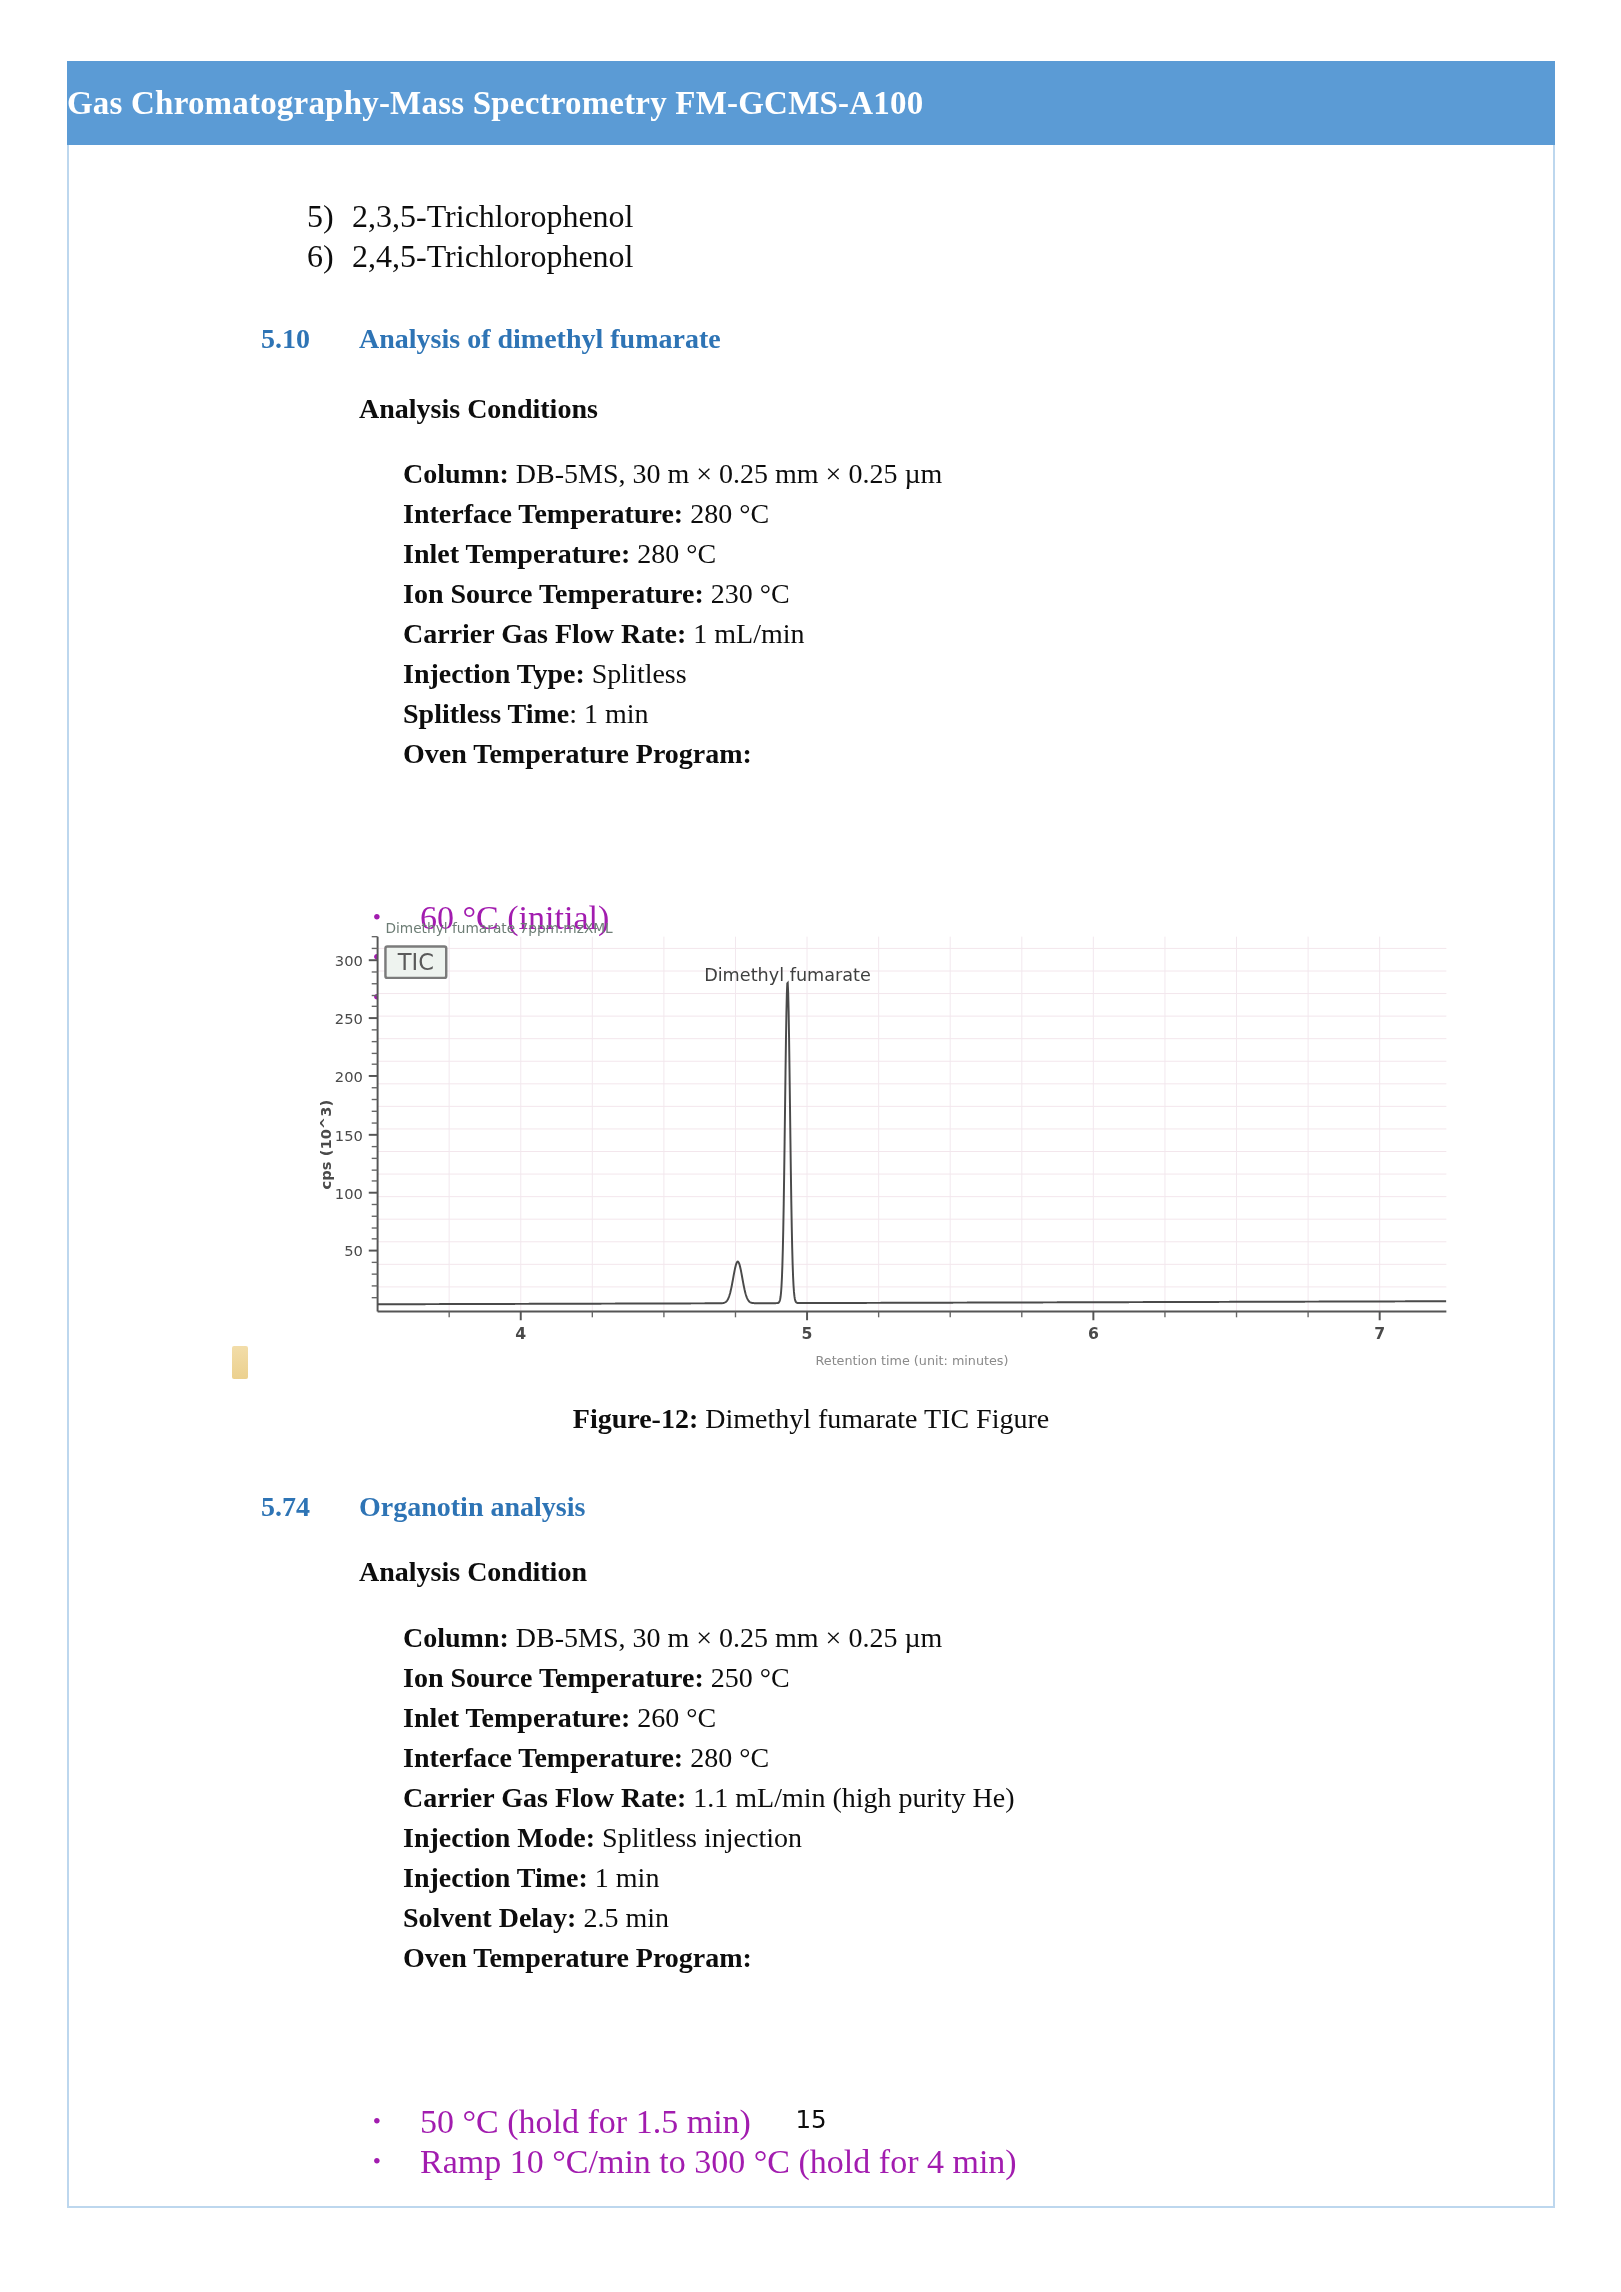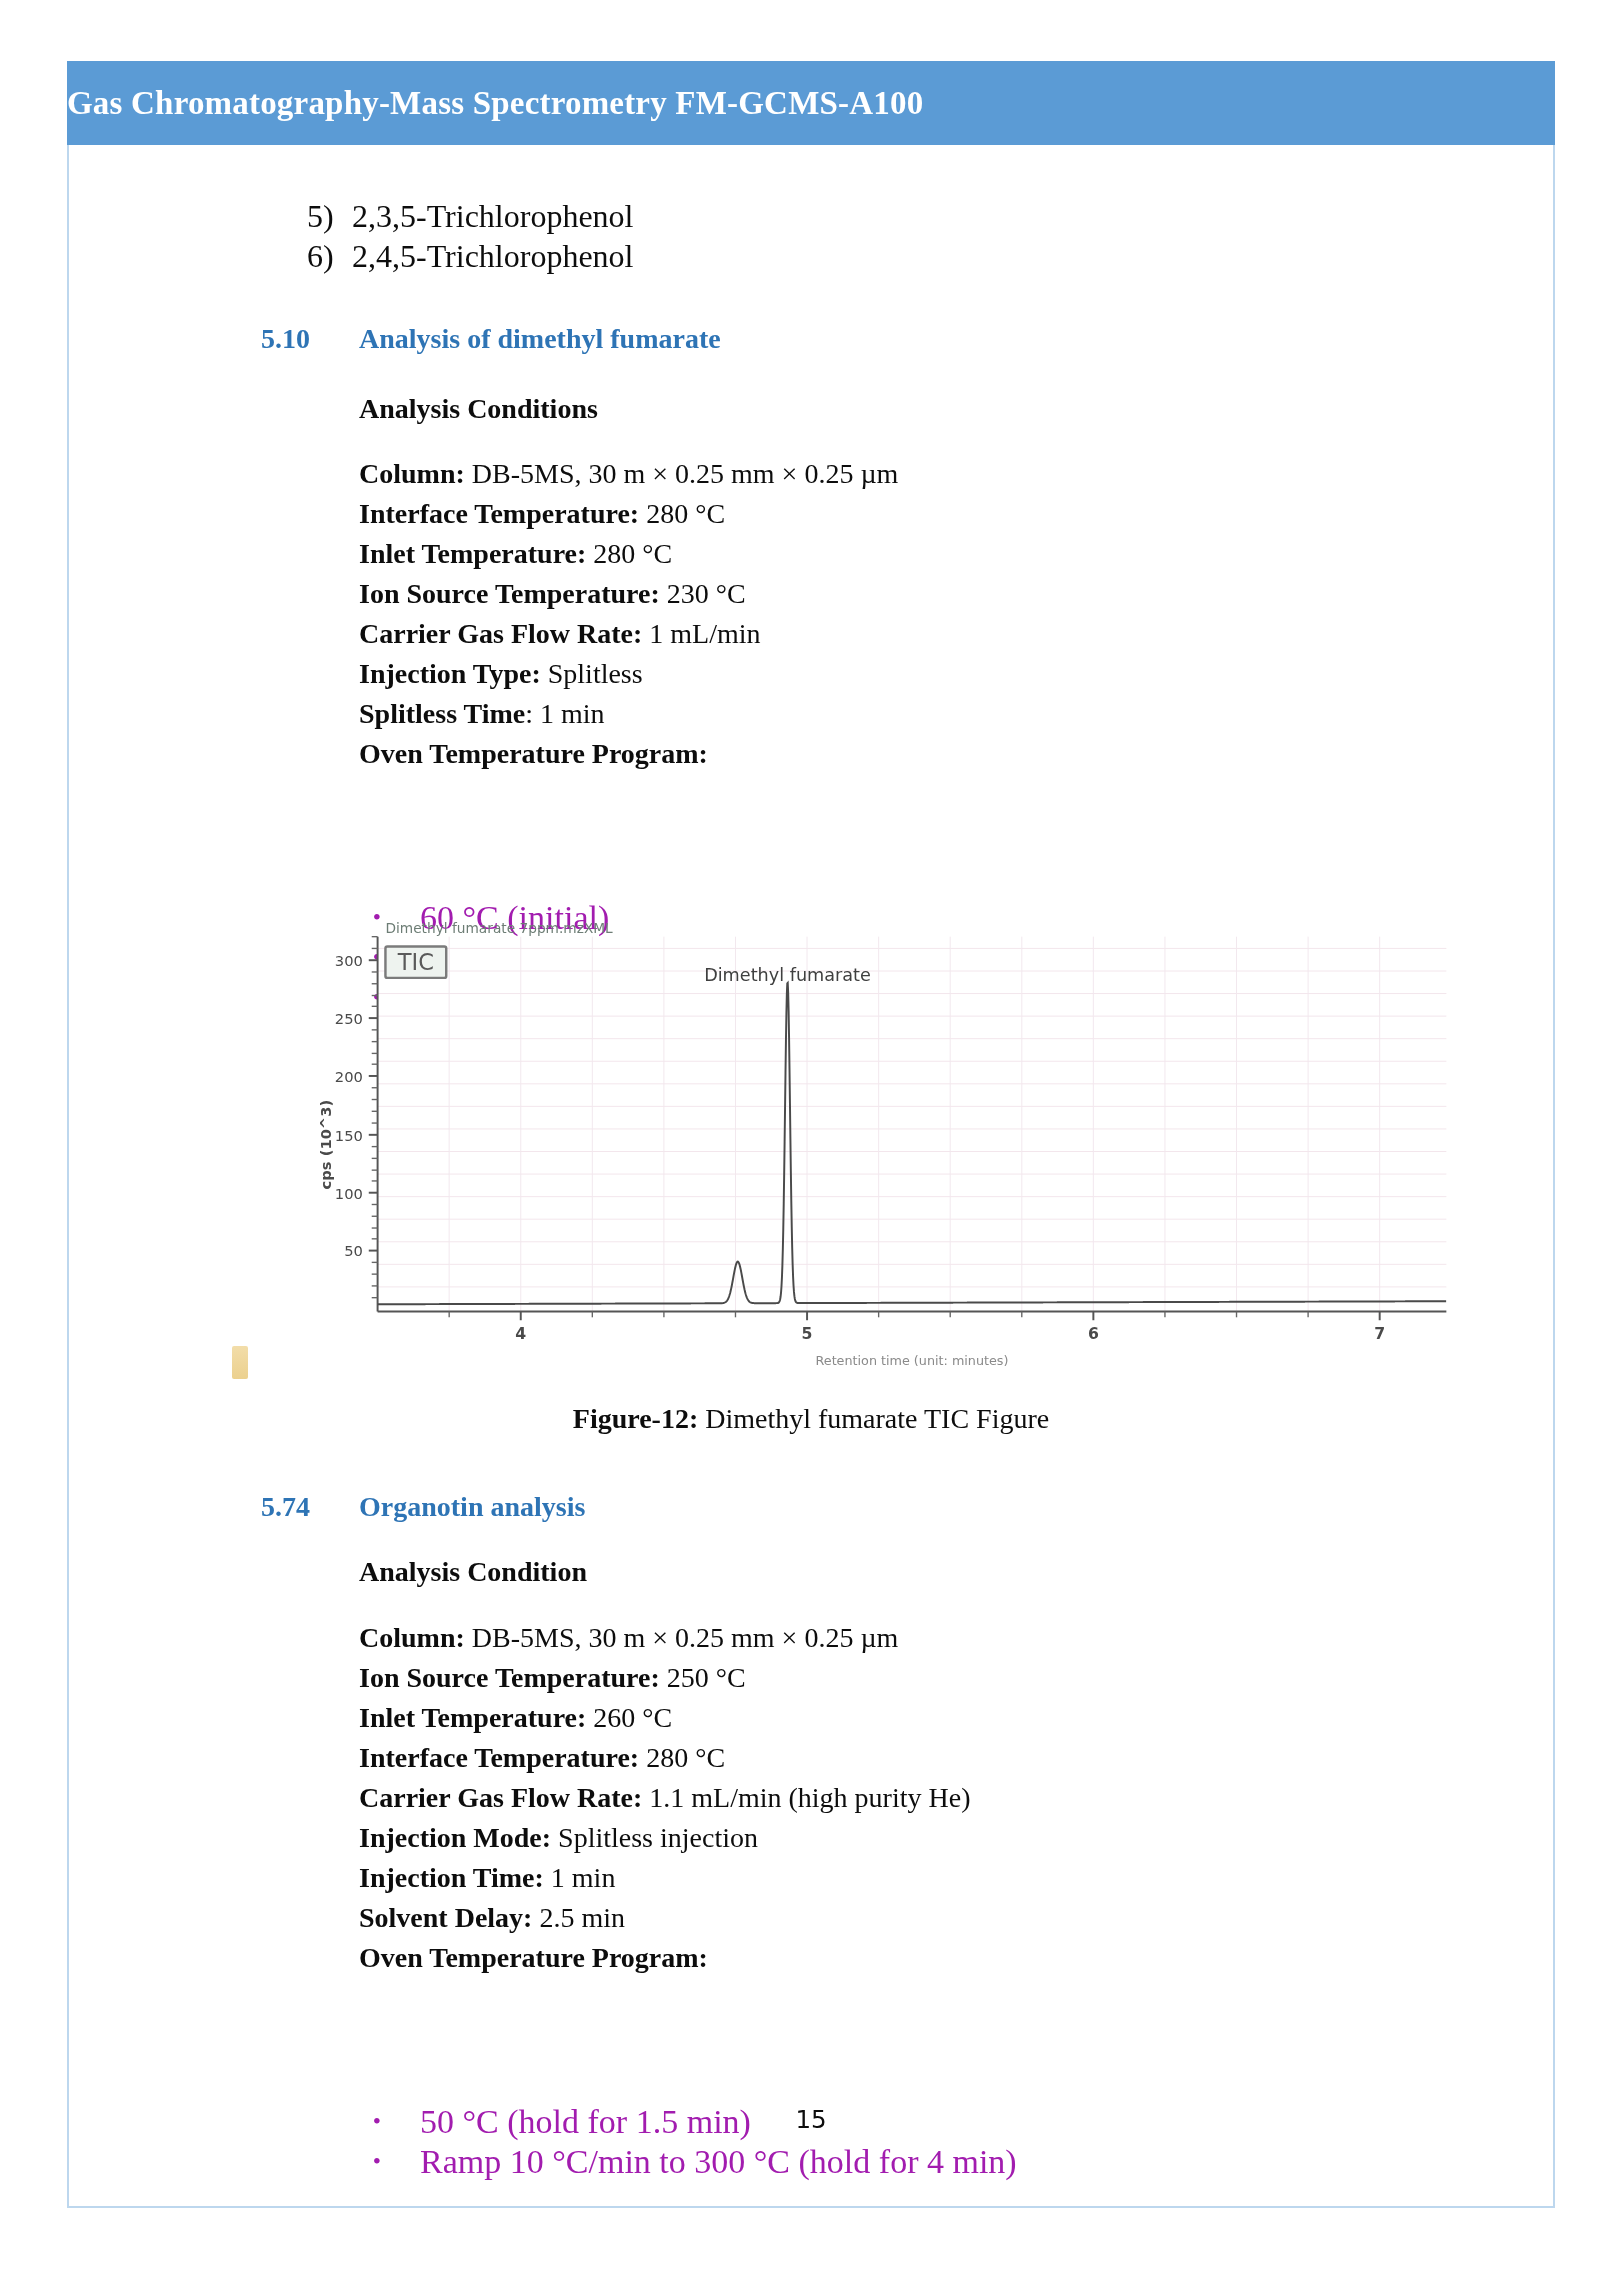--- a/index.html
+++ b/index.html
@@ -81,21 +81,21 @@
     margin:0;padding:0;list-style:none;
   }
   .cond1{left:292px; top:309px;}
   .cond2{left:292px; top:1473px;}
   .condlist li{
     font-size:28px;
     line-height:40px;
     color:#0d0d0d;
     white-space:nowrap;
   }
-  .condlist li b{font-weight:bold;}
+  .condlist li b{font-weight:bold;margin-left:44px;}
 
   .bullets{
     position:absolute;
     margin:0;padding:0;list-style:none;
   }
   .bul1{left:294px; top:753px;}
   .bul2{left:294px; top:1957px;}
   .bullets li{
     font-size:34px;
     line-height:40px;

